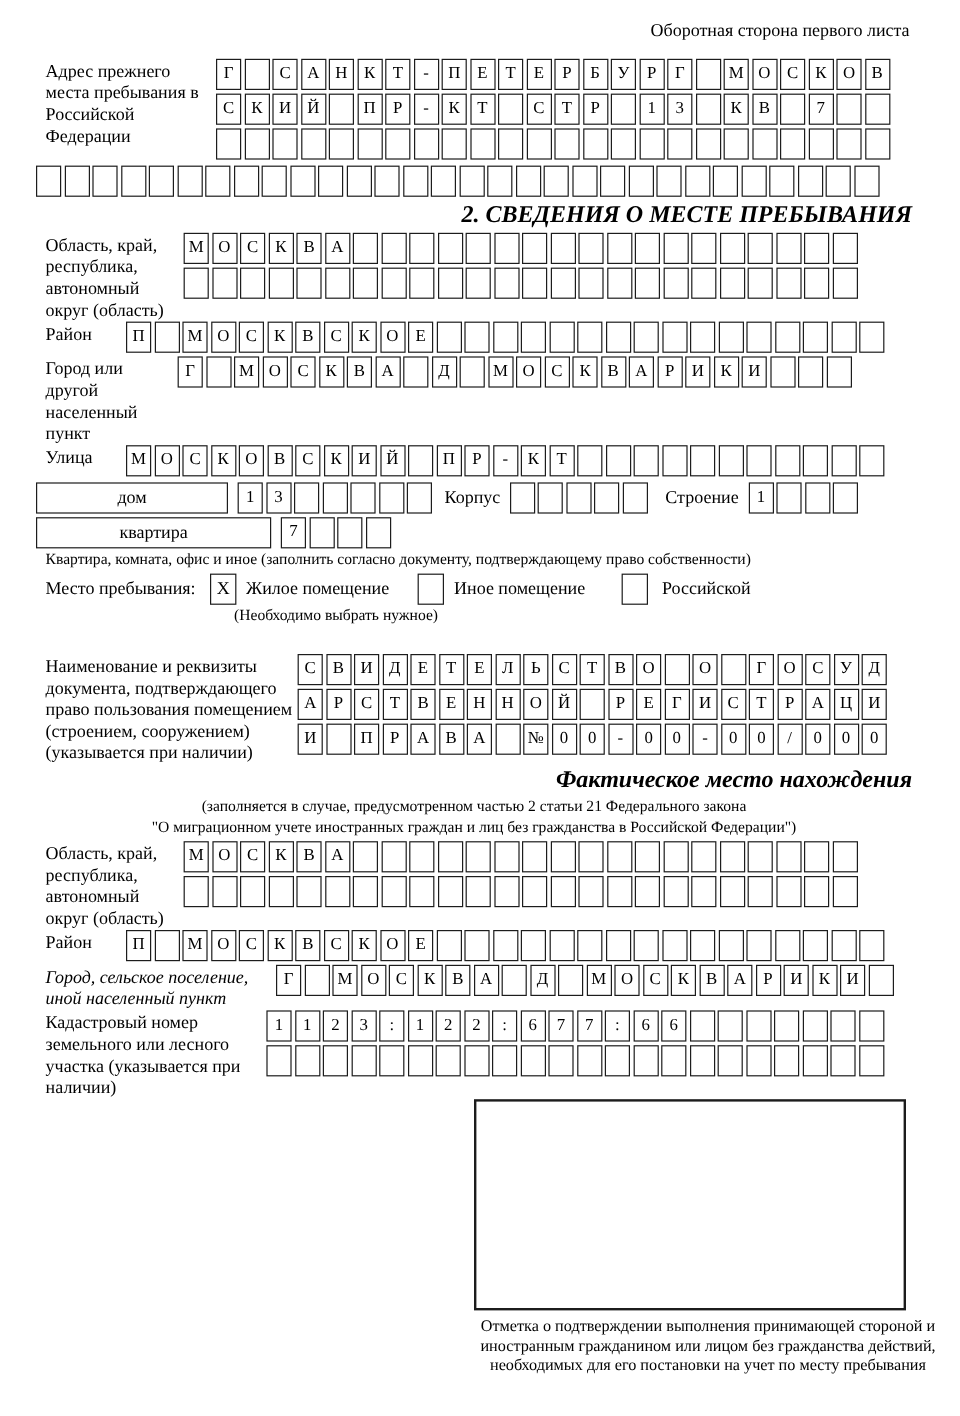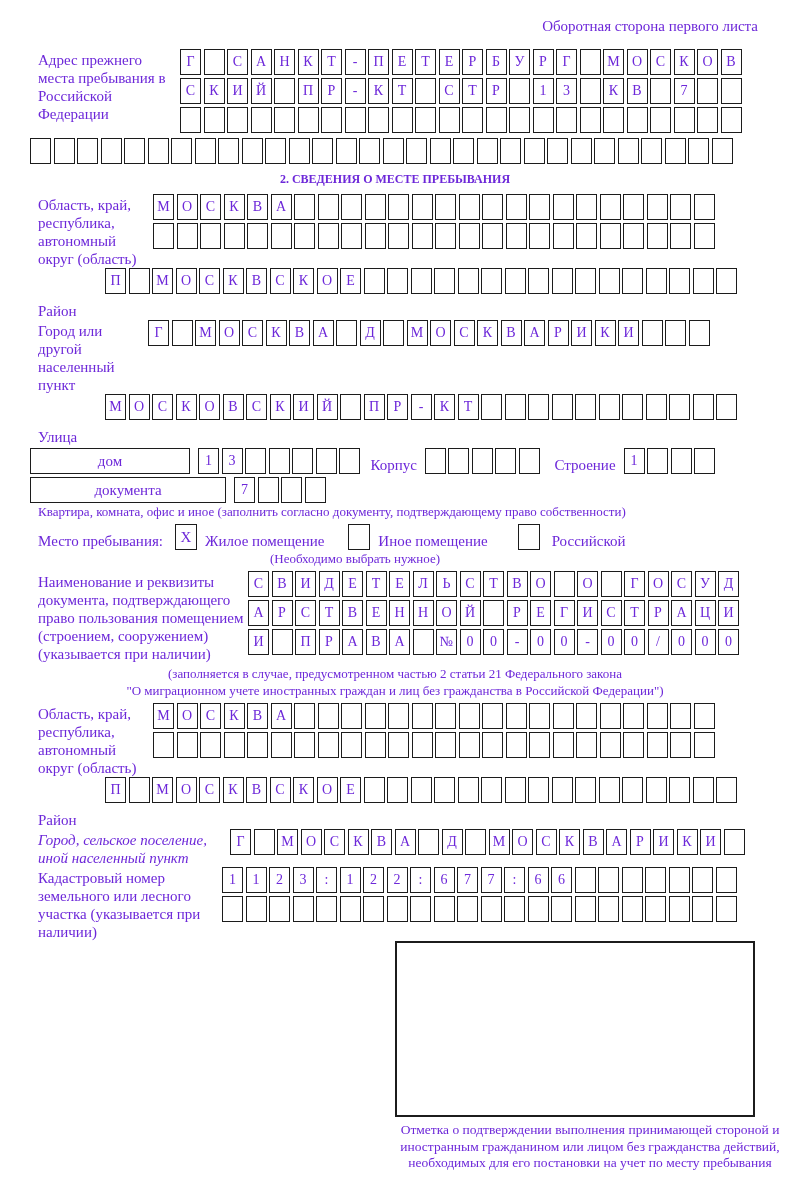--- a/index.html
+++ b/index.html
@@ -1,59 +1,59 @@
 <!DOCTYPE html>
 <html><head>
 <meta charset="utf-8">
 <style>
   html,body{margin:0;padding:0;background:#fff;}
   .page{
     position:relative;
     width:800px;height:1180px;
-    background:#fff;color:#6d28d9;
+    background:#fff;color:#000000;
     font-family:"Liberation Serif","DejaVu Serif",serif;
     font-size:15px;
     overflow:hidden;
     box-sizing:border-box;
     padding:18px 40px 0 30px;
   }
   .hdr-right{ text-align:right; font-size:15px; padding-right:2px;}
   .field{ display:flex; align-items:flex-start; }
   .flabel{ flex:0 0 auto; line-height:18px; padding-left:8px; box-sizing:border-box; padding-top:2px;}
   .frows{ flex:1 1 auto; }
   .cellrow{ display:flex; margin-bottom:3px; }
   .cell{
     width:21px;height:26px; box-sizing:border-box;
     border:1.5px solid #1c1c1c; margin-right:2.5px;
     display:flex;align-items:center;justify-content:center;
     font-size:14px; line-height:26px; flex:0 0 auto;
     background:#fff;
   }
   .caption{ font-size:13px; line-height:17px; }
   .caption-c{ text-align:center; }
-  .sec-title{ text-align:center; font-weight:bold; font-size:12px; line-height:22px; }
-  .inline-row{ display:flex; align-items:flex-end; }
+  .sec-title{ text-align:right; font-weight:bold; font-size:20px; line-height:22px;font-style:italic; }
+  .inline-row{ display:flex; align-items:center; }
   .bigbox{
     border:1.5px solid #1c1c1c; height:26px; box-sizing:border-box;
     display:flex; align-items:center; justify-content:center; font-size:15px;
     background:#fff; flex:0 0 auto;
   }
   .cb{
     width:22px;height:26px;box-sizing:border-box;border:1.5px solid #1c1c1c;
     display:inline-flex;align-items:center;justify-content:center;
     font-size:15px; flex:0 0 auto; background:#fff;
   }
   .stamp-box{
     margin-left:365px; width:360px; height:176px;
     border:2px solid #1c1c1c; box-sizing:border-box; background:#fff;
   }
   .stamp-note{ margin-left:345px; width:430px; text-align:center; font-size:13.5px; line-height:16.5px; margin-top:5px;}
-  .w150{width:150px;} .w123{width:123px;} .w75{width:75px;margin-top:32px;} .w118{width:118px;}
+  .w150{width:150px;} .w123{width:123px;} .w75{width:75px;} .w118{width:118px;}
   .w218{width:218px;} .w200{width:200px;font-style:italic;} .w192{width:192px;}
-  .mt2{margin-top:2px;} .mt3{margin-top:3px;} .mt4{margin-top:4px;} .mt6{margin-top:4px;} .mt14{margin-top:14px;}
+  .mt2{margin-top:2px;} .mt3{margin-top:3px;} .mt4{margin-top:4px;} .mt6{margin-top:24px;} .mt14{margin-top:14px;}
   .gap8{width:8px;flex:0 0 auto;} .gap12{width:12px;flex:0 0 auto;}
   .gap24{width:24px;flex:0 0 auto;} .gap30{width:30px;flex:0 0 auto;}
 </style>
 </head>
 <body>
 
 <div class="page">
 
   <div class="hdr-right">Оборотная сторона первого листа</div>
 
@@ -362,21 +362,21 @@
     <div class="gap8"></div>
     <div class="cellrow" style="margin-bottom:0">
         <span class="cell">1</span>
         <span class="cell"></span>
         <span class="cell"></span>
         <span class="cell"></span>
       </div>
   </div>
 
   <div class="inline-row mt3">
-    <div class="bigbox" style="width:196px">документа</div>
+    <div class="bigbox" style="width:196px">квартира</div>
     <div class="gap8"></div>
     <div class="cellrow" style="margin-bottom:0">
         <span class="cell">7</span>
         <span class="cell"></span>
         <span class="cell"></span>
         <span class="cell"></span>
       </div>
   </div>
   <div class="caption" style="padding-left:8px">Квартира, комната, офис и иное (заполнить согласно документу, подтверждающему право собственности)</div>
 
@@ -388,21 +388,21 @@
     <span>Жилое помещение</span>
     <div class="gap24"></div>
     <span class="cb"></span>
     <div class="gap8"></div>
     <span>Иное помещение</span>
     <div class="gap30"></div>
     <span class="cb"></span>
     <div class="gap12"></div>
     <span>Российской</span>
   </div>
-  <div class="caption" style="margin-left:165px;width:320px;text-align:center">(Необходимо выбрать нужное)</div>
+  <div class="caption" style="margin-left:165px;width:320px;">(Необходимо выбрать нужное)</div>
 
   <div class="field mt6">
     <div class="flabel w218">Наименование и реквизиты документа, подтверждающего право пользования помещением (строением, сооружением) (указывается при наличии)</div>
     <div class="frows">
       <div class="cellrow">
           <span class="cell">С</span>
           <span class="cell">В</span>
           <span class="cell">И</span>
           <span class="cell">Д</span>
           <span class="cell">Е</span>
@@ -465,20 +465,21 @@
           <span class="cell">0</span>
           <span class="cell">0</span>
           <span class="cell">/</span>
           <span class="cell">0</span>
           <span class="cell">0</span>
           <span class="cell">0</span>
         </div>
     </div>
   </div>
 
+  <div class="sec-title mt2">Фактическое место нахождения</div>
   <div class="caption caption-c mt2">(заполняется в случае, предусмотренном частью 2 статьи 21 Федерального закона</div>
   <div class="caption caption-c">"О миграционном учете иностранных граждан и лиц без гражданства в Российской Федерации")</div>
 
   <div class="field mt4">
     <div class="flabel w123">Область, край, республика, автономный округ (область)</div>
     <div class="frows">
       <div class="cellrow">
           <span class="cell">М</span>
           <span class="cell">О</span>
           <span class="cell">С</span>

